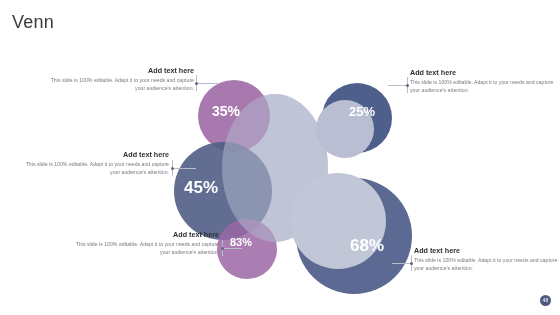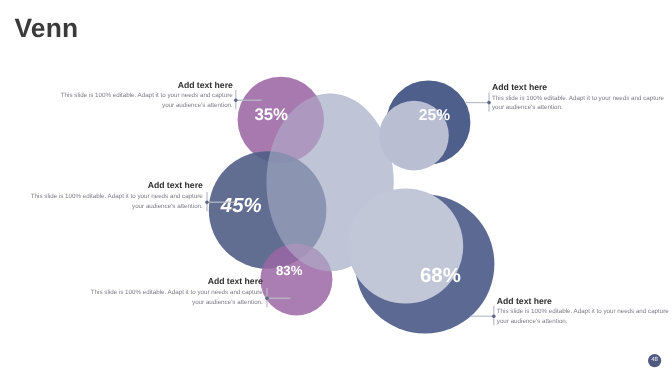--- a/index.html
+++ b/index.html
@@ -21,31 +21,31 @@
     height: 315px;
     background: #ffffff;
     overflow: hidden;
   }
 
   
   #slide-title {
     position: absolute;
     left: 12px;
     top: 13px;
-    font-size: 22px;
-    font-weight: 700;
+    font-size: 18px;
+    font-weight: 400;
     color: #3a3a3a;
     letter-spacing: 0.2px;
     line-height: 1;
   }
 
   
   #venn-stage {
     position: absolute;
-    left: 0; top: 0;
+    left: 0; top: 16px;
     width: 560px;
     height: 250px;
   }
   .venn-circle {
     position: absolute;
     border-radius: 50%;
   }
   .venn-value {
     position: absolute;
     color: #ffffff;
@@ -137,21 +137,21 @@
                 background:rgba(80,94,134,0.90);"></div>
 
     <div class="venn-circle" style="left:217px; top:203px; width:60px; height:60px;
                 background:rgba(155,103,164,0.85);"></div>
 
     <div class="venn-circle" style="left:222px; top:78px; width:106px; height:148px;
                 background:rgba(186,191,212,0.50);"></div>
 
     <div class="venn-value" style="left:212px; top:88px; font-size:14px;">35%</div>
 
-    <div class="venn-value" style="left:184px; top:163px; font-size:17px;font-style:italic;">45%</div>
+    <div class="venn-value" style="left:184px; top:163px; font-size:17px;">45%</div>
 
     <div class="venn-value" style="left:230px; top:221px; font-size:11px;">83%</div>
 
 
     <div class="venn-circle" style="left:322px; top:67px; width:70px; height:70px;
                 background:#4f5f8b;"></div>
     <div class="venn-circle" style="left:316px; top:84px; width:58px; height:58px;
                 background:#b9bed2;"></div>
     <div class="venn-value" style="left:349px; top:89px; font-size:13px;">25%</div>
 

